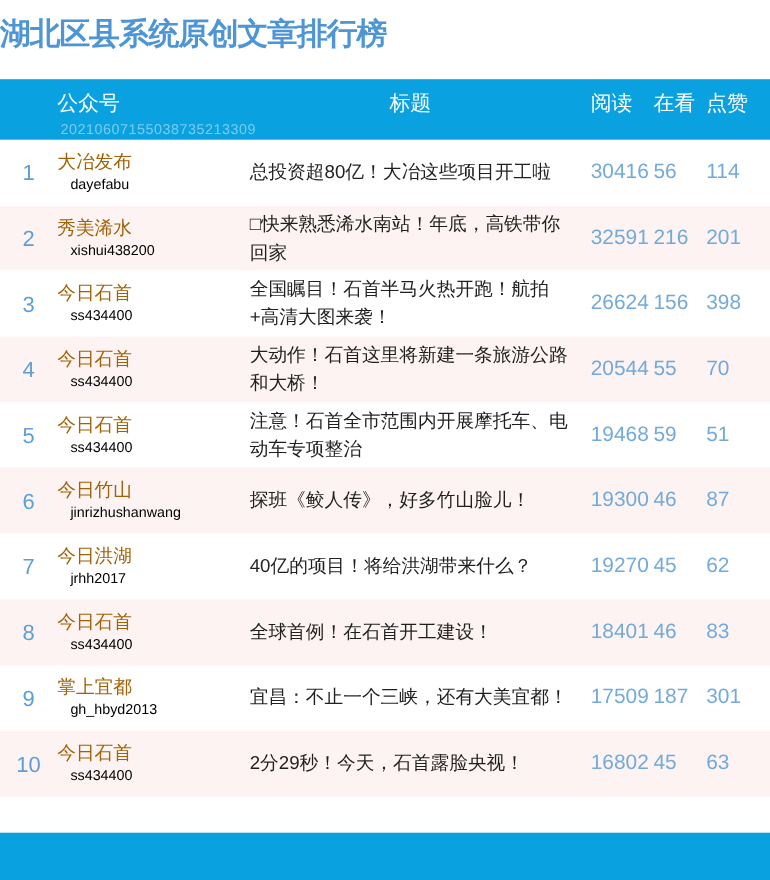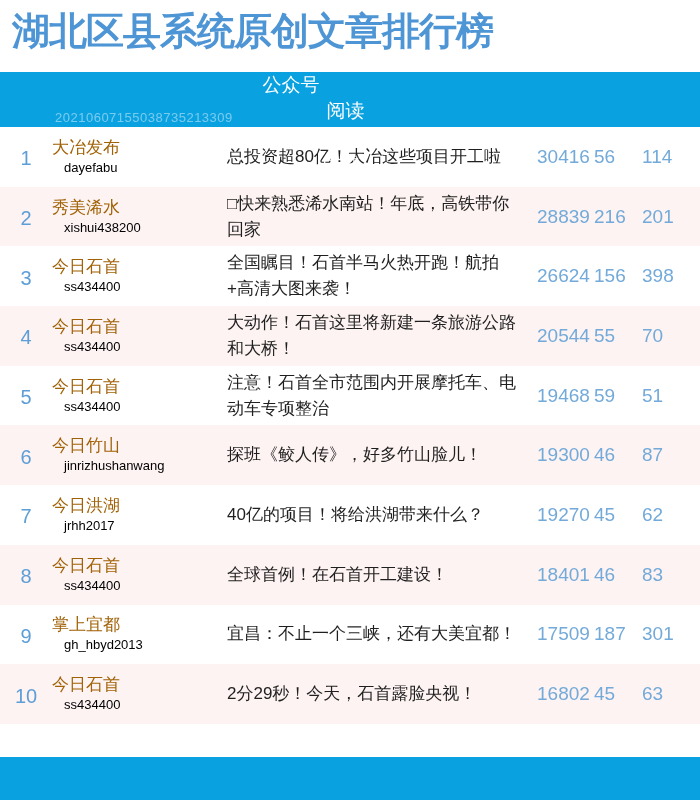--- a/index.html
+++ b/index.html
@@ -8,22 +8,22 @@
     --rank-blue:#5d9ed7;
     --value-blue:#73aad9;
     --alt-pink:#fdf3f2;
   }
   *{box-sizing:border-box;margin:0;padding:0;}
   html,body{background:#fff;}
   body{font-family:"Liberation Sans","DejaVu Sans",sans-serif;}
   .page{position:relative;width:700px;height:800px;background:#fff;overflow:hidden;}
 
   .page-title{
-    margin:8px 0 0 12px;
-    font-size:38px;
+    margin:8px 0 0 0;
+    font-size:28px;
     line-height:46px;
     font-weight:bold;
     color:var(--title-blue);
     letter-spacing:-1px;
     white-space:nowrap;
   }
   .page-subtitle{
     margin:9px 0 0 8px;
     font-size:17px;
     line-height:24px;
@@ -33,21 +33,20 @@
   .table-header{
     position:relative;
     margin-top:18px;
     height:55px;
     background:var(--accent);
     display:flex;
     align-items:center;
     color:#fff;
     font-size:19px;
     padding-bottom:12px;
-    flex-direction:column;
   }
   .watermark{
     position:absolute;
     left:55px;
     bottom:2px;
     font-size:13px;
     letter-spacing:0.5px;
     color:rgba(255,255,255,0.45);
   }
 
@@ -106,20 +105,21 @@
 </head>
 <body>
 
 <div class="page">
 
   <h1 class="page-title">湖北区县系统原创文章排行榜</h1>
 
   <div class="table-header">
     <div class="col-rank"></div>
     <div class="col-account">公众号</div>
+    <div class="col-title">标题</div>
     <div class="col-reads">阅读</div>
     <div class="col-watch">在看</div>
     <div class="col-likes">点赞</div>
     <div class="watermark">20210607155038735213309</div>
   </div>
 
   <div class="table-body">
       <div class="table-row">
       <div class="col-rank rank-number">1</div>
       <div class="col-account">
@@ -131,21 +131,21 @@
       <div class="col-watch stat-value">56</div>
       <div class="col-likes stat-value">114</div>
     </div>
       <div class="table-row alt">
       <div class="col-rank rank-number">2</div>
       <div class="col-account">
         <div class="account-name">秀美浠水</div>
         <div class="account-id">xishui438200</div>
       </div>
       <div class="col-title article-title">□快来熟悉浠水南站！年底，高铁带你回家</div>
-      <div class="col-reads stat-value">28839</div>
+      <div class="col-reads stat-value">32591</div>
       <div class="col-watch stat-value">216</div>
       <div class="col-likes stat-value">201</div>
     </div>
       <div class="table-row">
       <div class="col-rank rank-number">3</div>
       <div class="col-account">
         <div class="account-name">今日石首</div>
         <div class="account-id">ss434400</div>
       </div>
       <div class="col-title article-title">全国瞩目！石首半马火热开跑！航拍+高清大图来袭！</div>

